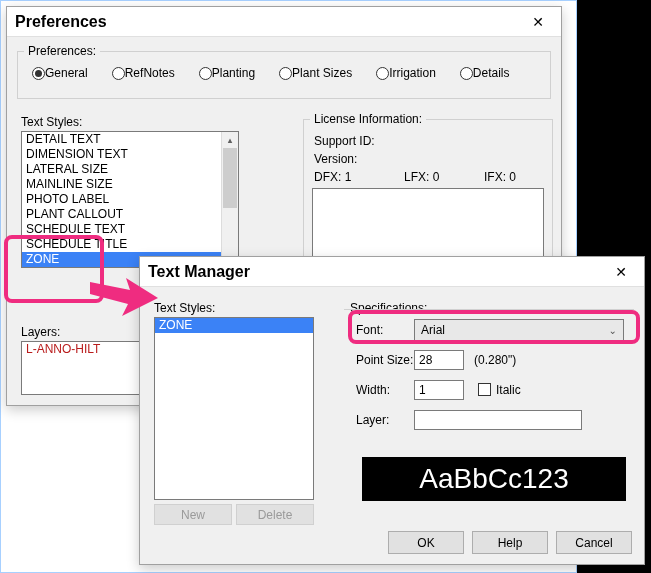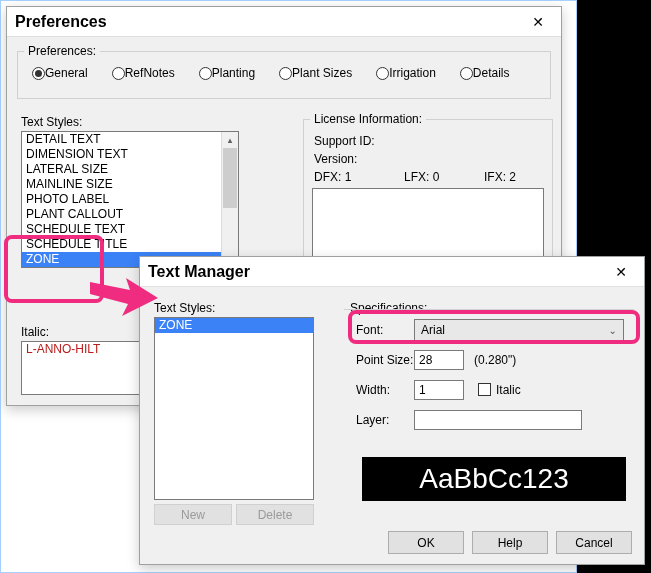--- a/index.html
+++ b/index.html
@@ -96,32 +96,32 @@
     <div class="item">SCHEDULE TITLE</div>
     <div class="item selected">ZONE</div>
     <div class="scrollbar">
       <span class="arrow top">▴</span>
       <span class="thumb"></span>
       <span class="arrow bot">▾</span>
     </div>
   </div>
 
 
-  <span class="label" style="position:absolute; left:14px; top:318px;">Italic:</span>
+  <span class="label" style="position:absolute; left:14px; top:318px;">Layers:</span>
   <div class="listbox" style="position:absolute; left:14px; top:334px; width:218px; height:54px;">
     <div class="item" style="color:#b91c1c;">L-ANNO-HILT</div>
   </div>
 
   <div class="groupbox" style="left:296px; top:112px; width:250px; height:160px;">
     <span class="legend">License Information:</span>
     <span class="label" style="position:absolute; left:10px; top:14px;">Support ID:</span>
     <span class="label" style="position:absolute; left:10px; top:32px;">Version:</span>
     <span class="label" style="position:absolute; left:10px; top:50px;">DFX: 1</span>
     <span class="label" style="position:absolute; left:100px; top:50px;">LFX: 0</span>
-    <span class="label" style="position:absolute; left:180px; top:50px;">IFX: 2</span>
+    <span class="label" style="position:absolute; left:180px; top:50px;">IFX: 0</span>
     <div class="textfield" style="position:absolute; left:8px; top:68px; right:8px; height:82px;"></div>
   </div>
 </div>
 
 <div class="dialog" style="left:139px; top:256px; width:506px; height:309px;">
   <div class="titlebar">
     <span class="title">Text Manager</span>
     <span class="close">✕</span>
   </div>
 

